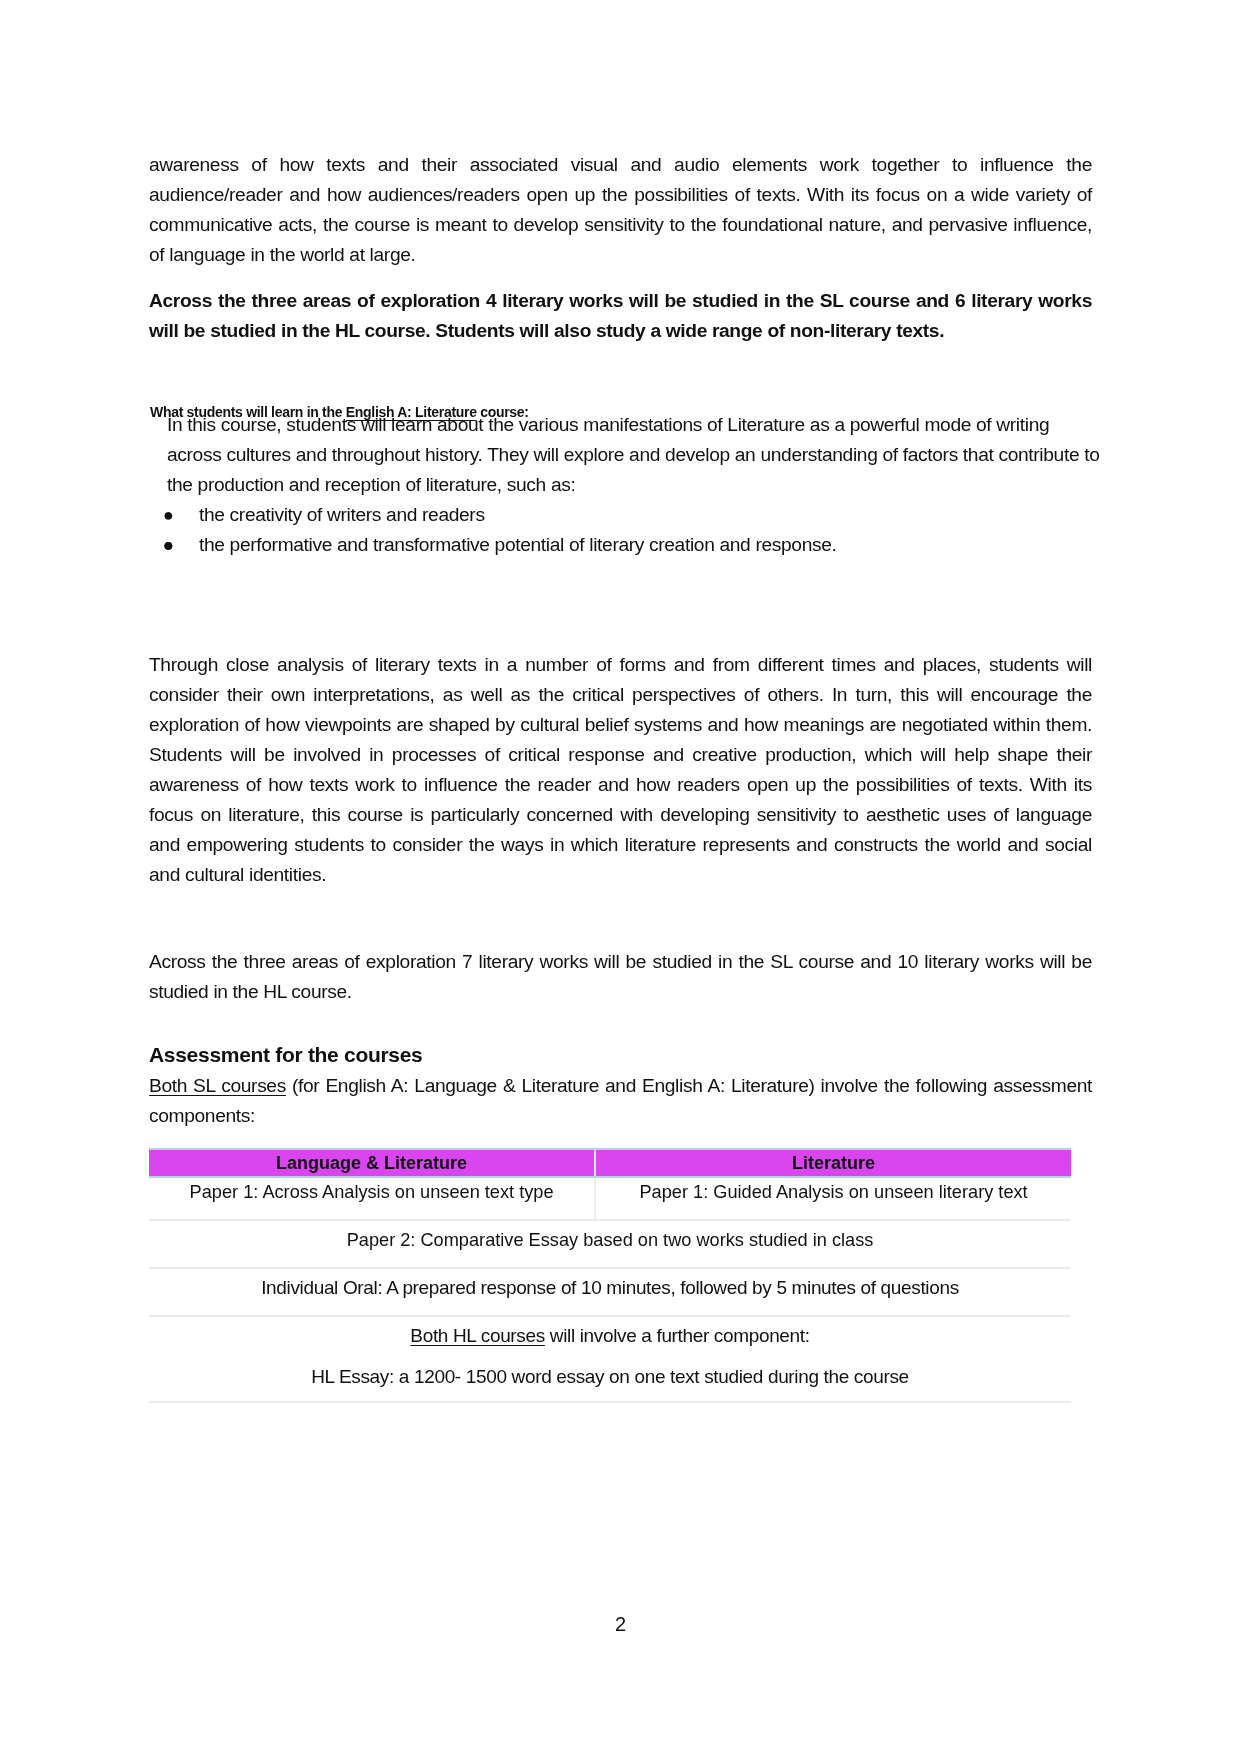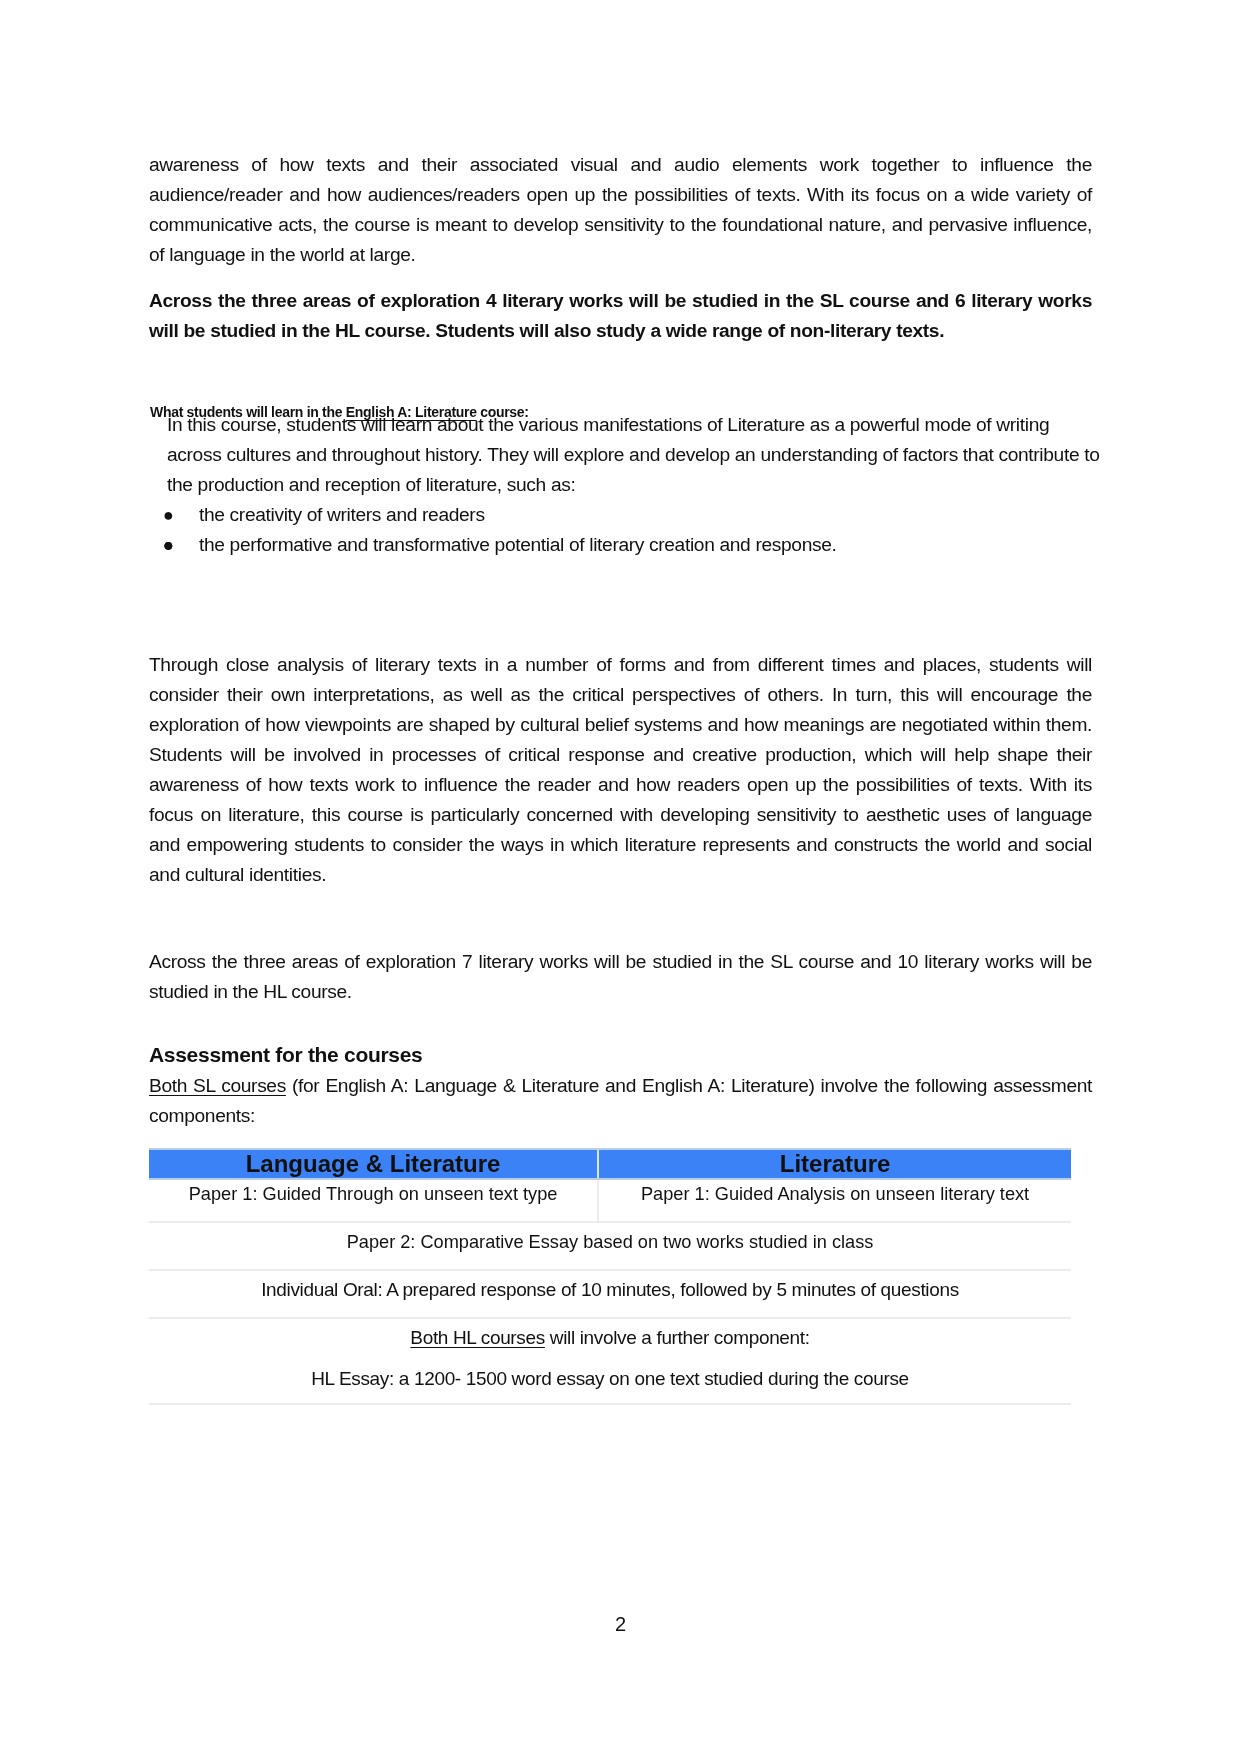--- a/index.html
+++ b/index.html
@@ -31,23 +31,23 @@
     letter-spacing: -0.3px; white-space: nowrap;
   }
   .para6 { position: absolute; top: 921px; left: 0; width: 943px; }
   .justify-last { text-align-last: justify; }
 
   table.assess {
     position: absolute; top: 998px; left: 0; width: 922px;
     border-collapse: collapse; font-size: 18.2px; color: #111;
   }
   table.assess th {
-    background: #3b82f6; font-weight: bold; text-align: center;
+    background: #d946ef; font-weight: bold; text-align: center;
     border-top: 2px solid #b9cfe8; border-bottom: 2px solid #b9cfe8;
-    height: 26px; padding: 0; font-size: 24px;
+    height: 26px; padding: 0; font-size: 18px;
   }
   table.assess th + th { border-left: 2px solid #dce8f5; }
   table.assess td { padding: 0; text-align: center; vertical-align: top; height: 41px; line-height: 28px; }
   table.assess tr.row-p1 td { border-bottom: 2px solid #ececec; }
   table.assess tr.row-p1 td + td { border-left: 2px solid #ececec; }
   table.assess tr.row-full td { border-bottom: 2px solid #ececec; }
   table.assess tr.row-hlhead td { border-bottom: none; height: 41px; }
   table.assess tr.row-hl td { border-bottom: 2px solid #ececec; height: 38px; }
   .narrow { letter-spacing: -0.35px; font-size: 19px; }
 
@@ -87,21 +87,21 @@
 
   <table class="assess">
     <thead>
       <tr>
         <th>Language &amp; Literature</th>
         <th>Literature</th>
       </tr>
     </thead>
     <tbody>
       <tr class="row-p1">
-        <td>Paper 1: Guided Through on unseen text type</td>
+        <td>Paper 1: Across Analysis on unseen text type</td>
         <td>Paper 1: Guided Analysis on unseen literary text</td>
       </tr>
       <tr class="row-full">
         <td colspan="2" style="padding-top:5px;">Paper 2: Comparative Essay based on two works studied in class</td>
       </tr>
       <tr class="row-full">
         <td colspan="2" class="narrow" style="padding-top:5px;">Individual Oral: A prepared response of 10 minutes, followed by 5 minutes of questions</td>
       </tr>
       <tr class="row-hlhead">
         <td colspan="2" class="narrow" style="padding-top:5px;"><span class="u">Both HL courses</span><span> will involve a further component:</span></td>

